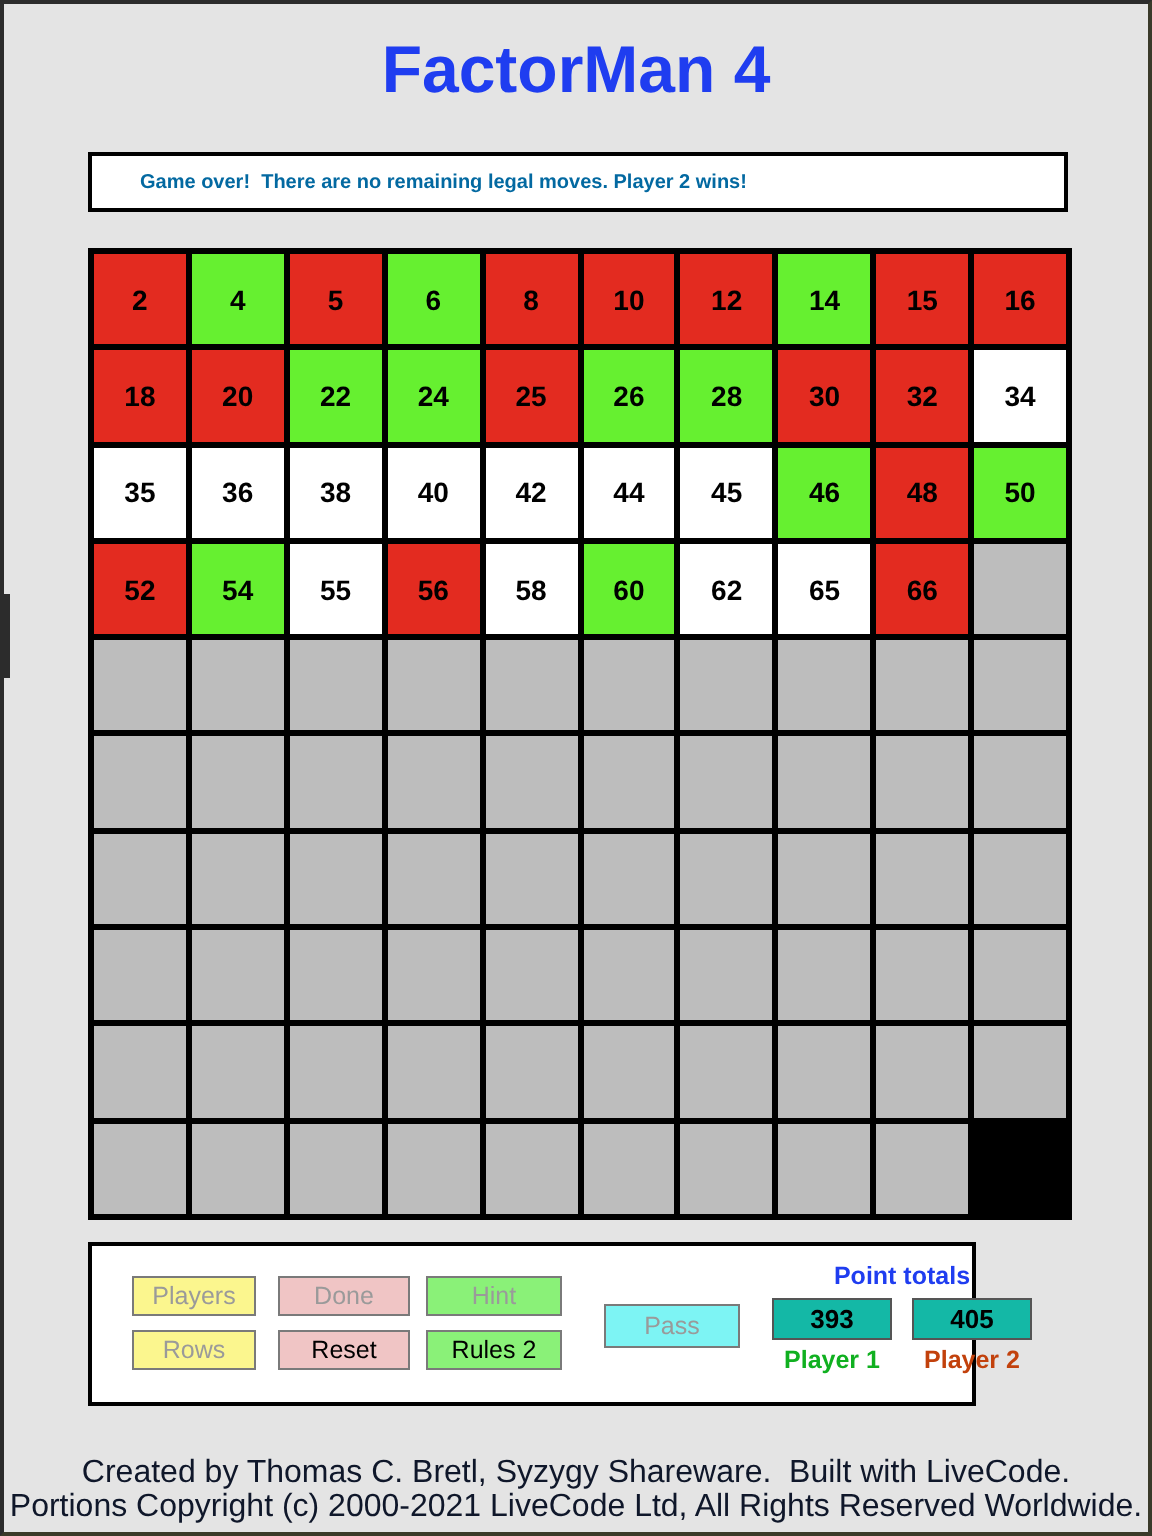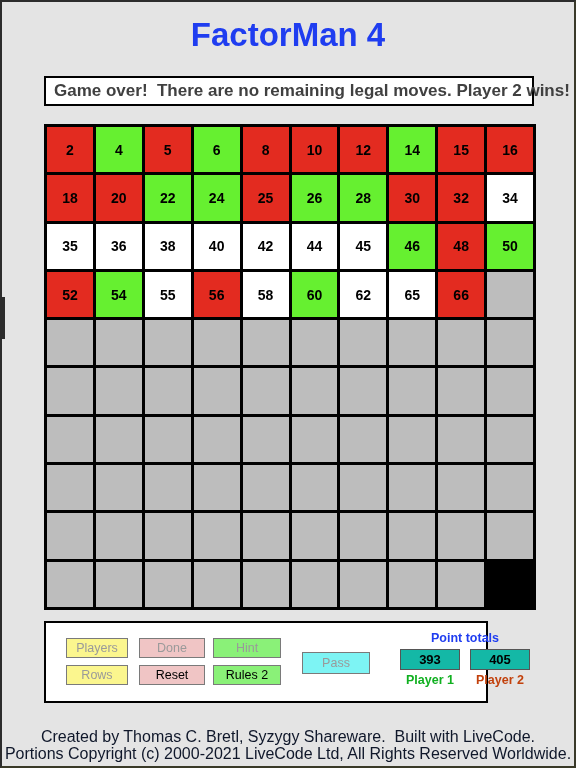--- a/index.html
+++ b/index.html
@@ -48,24 +48,24 @@
     left: 42px;
     width: 490px;
     height: 30px;
     box-sizing: border-box;
     background: #ffffff;
     border: 2px solid #000000;
     display: flex;
     align-items: center;
   }
   #status-text {
-    padding-left: 8px;
-    font-size: 17px;
-    font-weight: bold;
-    color: #404040;
+    padding-left: 24px;
+    font-size: 10px;
+    font-weight: bold;
+    color: #0369a1;
     white-space: pre;
   }
 
   
   #board {
     position: absolute;
     top: 122px;
     left: 42px;
     width: 492px;
     height: 486px;
@@ -125,21 +125,21 @@
   #btn-players { left: 20px;  top: 15px; width: 62px; }
   #btn-rows    { left: 20px;  top: 42px; width: 62px; }
   #btn-done    { left: 93px;  top: 15px; width: 66px; }
   #btn-reset   { left: 93px;  top: 42px; width: 66px; }
   #btn-hint    { left: 167px; top: 15px; width: 68px; }
   #btn-rules   { left: 167px; top: 42px; width: 68px; }
   #btn-pass    { left: 256px; top: 29px; width: 68px; height: 22px; }
 
   #score-area {
     position: absolute;
-    left: 354px;
+    left: 340px;
     top: 8px;
     width: 130px;
   }
   #point-totals-label {
     text-align: center;
     font-size: 12.5px;
     font-weight: bold;
     color: #1f3df0;
     margin-bottom: 4px;
   }

